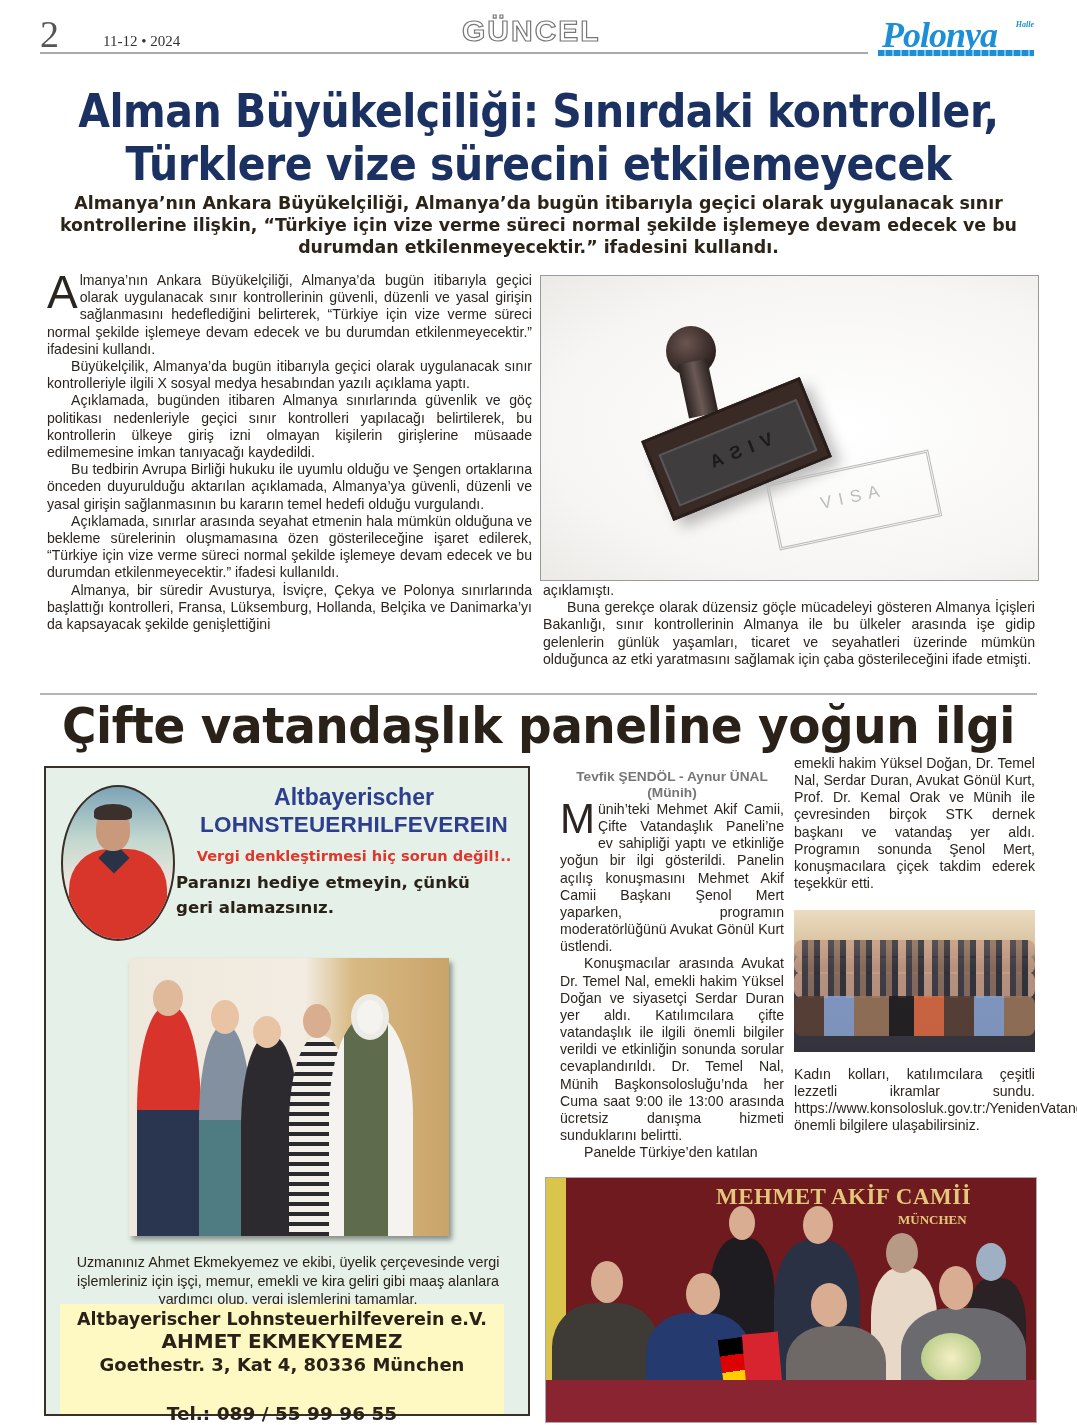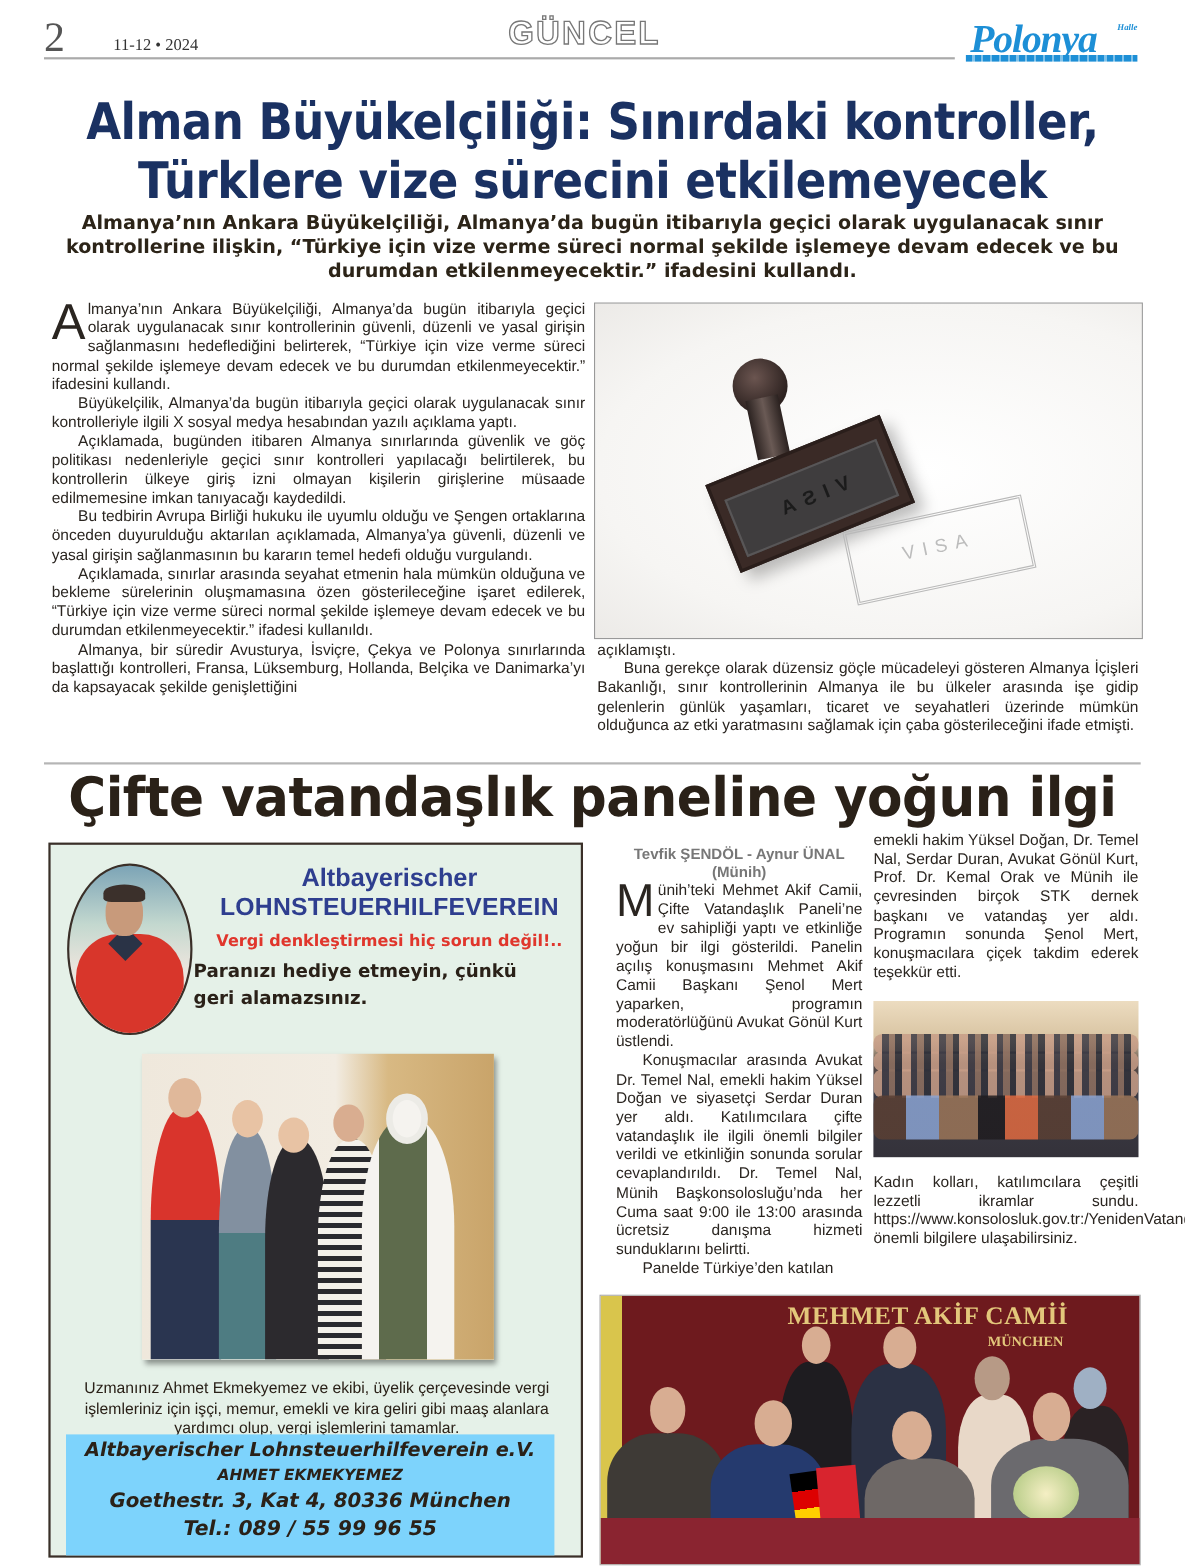--- a/index.html
+++ b/index.html
@@ -47,26 +47,26 @@
   #ad-portrait .body { position:absolute; left:6px; top:62px; width:98px; height:100px; border-radius:40% 40% 0 0; background:#d8362b; }
   #ad-portrait .collar { position:absolute; left:40px; top:60px; width:22px; height:22px; background:#2a3346; transform:rotate(45deg); }
   #ad-title1 { position:absolute; left:140px; top:16px; width:336px; text-align:center; font-weight:bold; font-size:23px; color:#2e3e8f; }
   #ad-title2 { position:absolute; left:130px; top:44px; width:356px; text-align:center; font-weight:bold; font-size:22.5px; color:#2e3e8f; letter-spacing:0.2px; }
   #ad-slogan { position:absolute; left:130px; top:79px; width:356px; text-align:center; font-family:"DejaVu Sans", sans-serif; font-weight:bold; font-size:14.6px; color:#e0362c; }
   #ad-pitch { position:absolute; left:130px; top:102px; width:356px; text-align:left; font-family:"DejaVu Sans", sans-serif; font-weight:bold; font-size:16.6px; line-height:25px; color:#2a2118; }
   #ad-photo { position:absolute; left:83px; top:190px; width:320px; height:278px; background:linear-gradient(90deg,#efe8dc 0%,#f2ece2 55%,#d8b983 70%,#c9a46a 100%); box-shadow:3px 4px 5px rgba(0,0,0,0.4); overflow:hidden; }
   .person { position:absolute; bottom:0; border-radius:45% 45% 0 0; }
   .p-head { position:absolute; border-radius:50%; background:#e0b89a; }
   #ad-desc { position:absolute; left:6px; top:485px; width:472px; text-align:center; font-size:14.3px; line-height:18.5px; color:#2a2118; }
-  #ad-contact { position:absolute; left:14px; top:536px; width:444px; height:110px; background:#7dd3fc;font-style:italic; }
+  #ad-contact { position:absolute; left:14px; top:536px; width:444px; height:110px; background:#fef9c3; }
   #ad-contact div { text-align:center; font-family:"DejaVu Sans", sans-serif; font-weight:bold; color:#2a2118; }
   #ad-org { font-size:17.5px; line-height:22px; margin-top:4px; }
-  #ad-name { font-size:14px; line-height:22px; }
+  #ad-name { font-size:20px; line-height:22px; }
   #ad-addr { font-size:18px; line-height:25px; }
-  #ad-tel { font-size:18.5px; line-height:25px; }
+  #ad-tel { font-size:18.5px; line-height:25px;margin-top:24px; }
 
   
   #byline { left:560px; top:769px; width:224px; text-align:center; font-weight:bold; font-size:13.7px; line-height:15.5px; color:#777; }
   #art2-col1 { left:560px; top:801px; width:224px; }
   #art2-col2 { left:794px; top:755px; width:241px; }
   #art2-col2b { left:794px; top:1066px; width:241px; }
   .col.art2 { font-size:14.1px; line-height:17.15px; }
   .dropcap2 { float:left; font-size:42px; line-height:34px; margin:1px 3px 0 0; font-family:"Liberation Sans", sans-serif; }
 
   #audience-photo { left:794px; top:910px; width:241px; height:142px; background:linear-gradient(180deg,#ecdcc0 0%,#d8c3a1 25%,#5a4d47 40%,#3b3a44 60%,#34323a 100%); overflow:hidden; }

